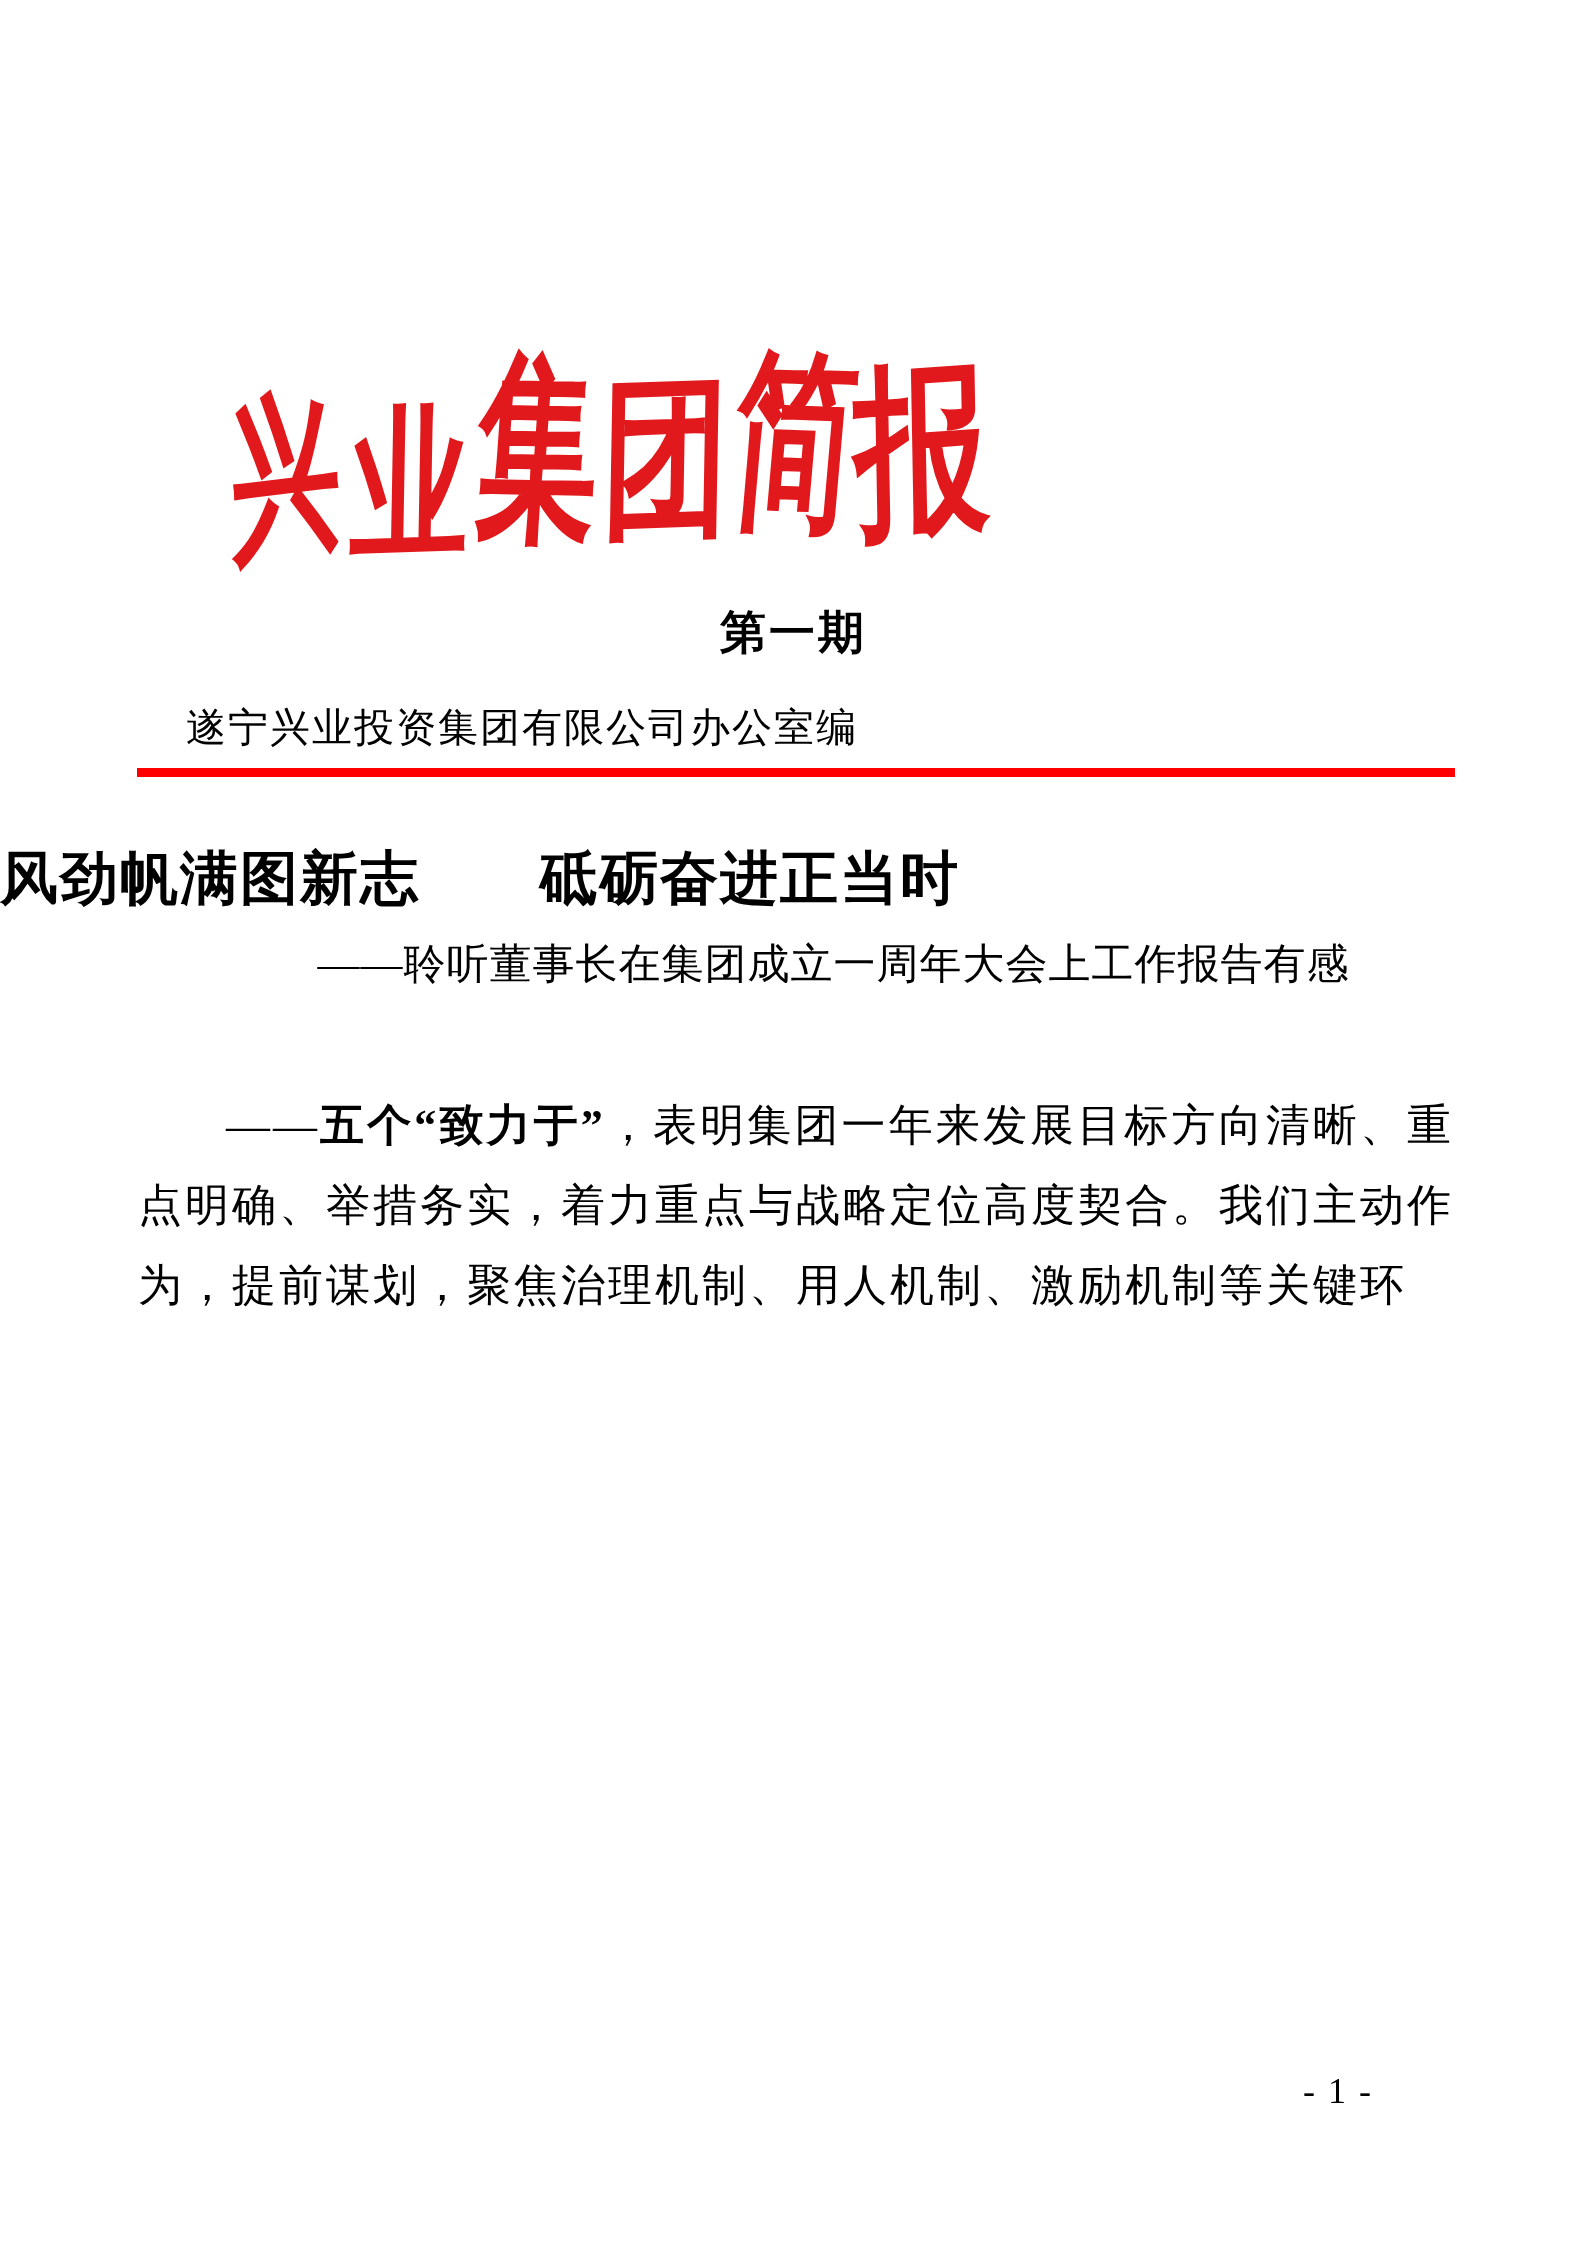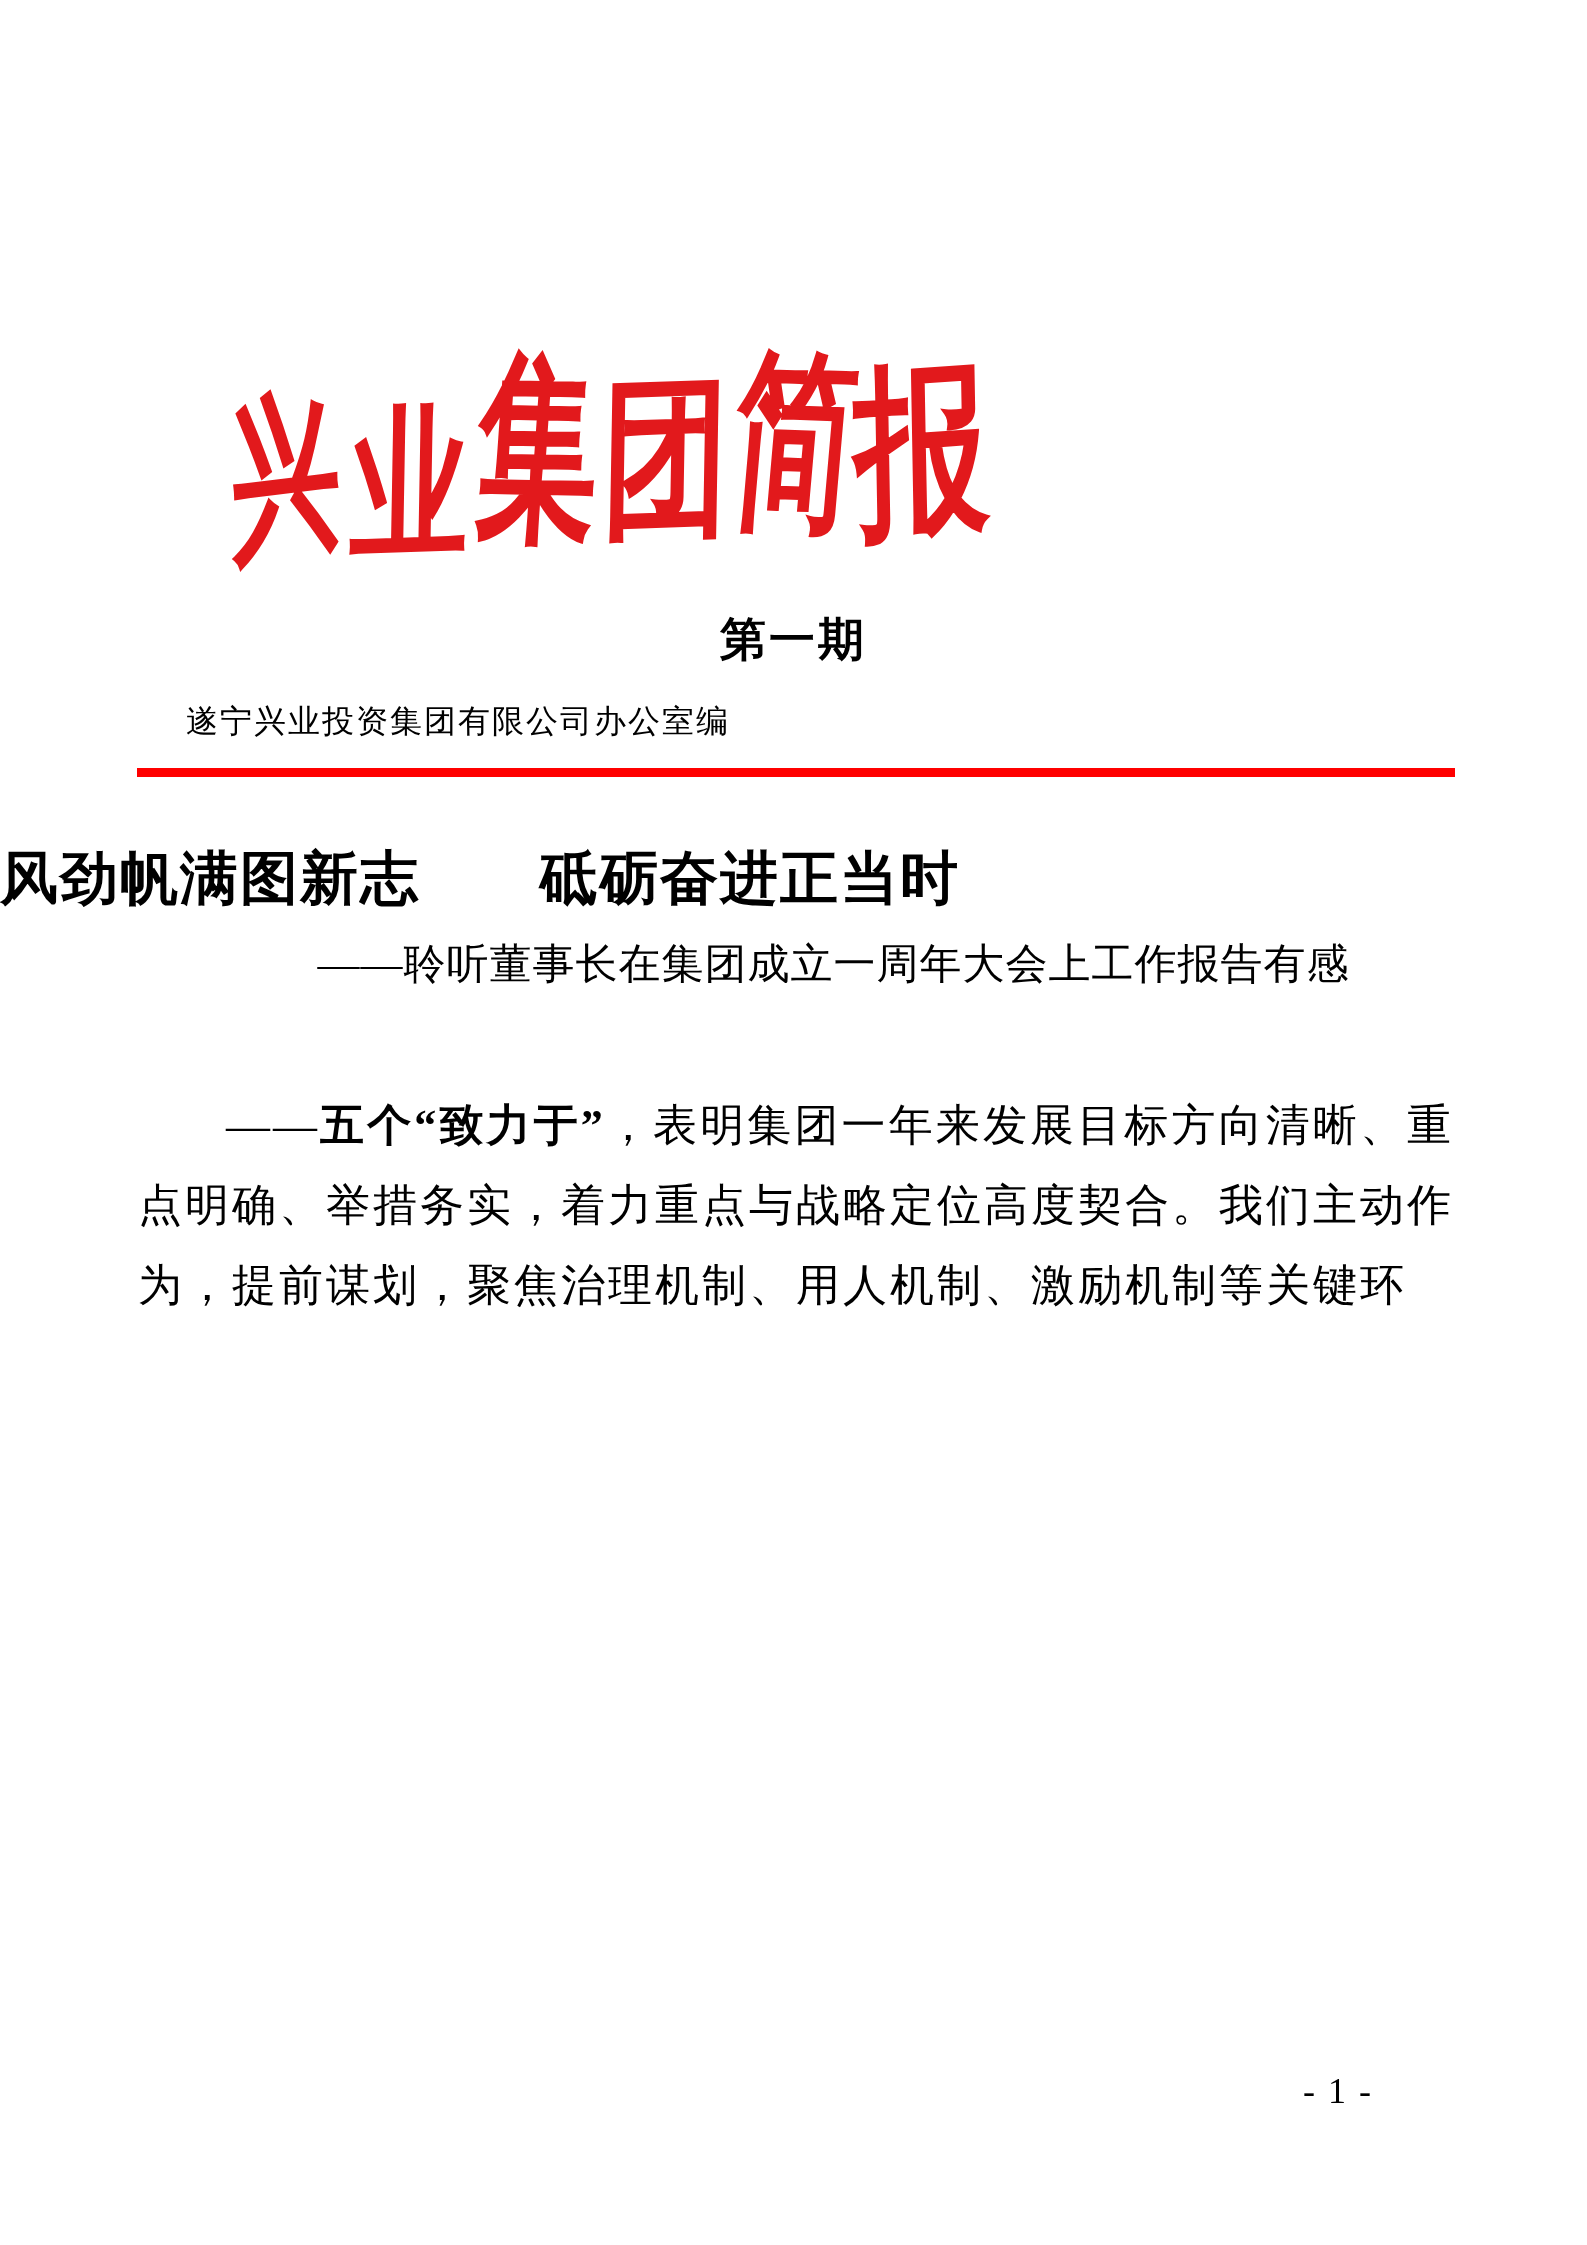--- a/index.html
+++ b/index.html
@@ -44,28 +44,27 @@
   .issue-label {
     position: absolute;
     top: 602px;
     left: 0;
     width: 100%;
     text-align: center;
     font-size: 46px;
     font-weight: bold;
     letter-spacing: 3px;
     font-family: "DejaVu Sans", sans-serif;
-    margin-top: 7px;
   }
 
   .editor-line {
     position: absolute;
     top: 700px;
     left: 186px;
-    font-size: 32px;
+    font-size: 40px;
     letter-spacing: 2px;
     font-family: "Liberation Serif", serif;
   }
   .date-line {
     position: absolute;
     top: 700px;
     left: 1048px;
     font-size: 40px;
     letter-spacing: 1px;
     font-family: "Liberation Serif", serif;

